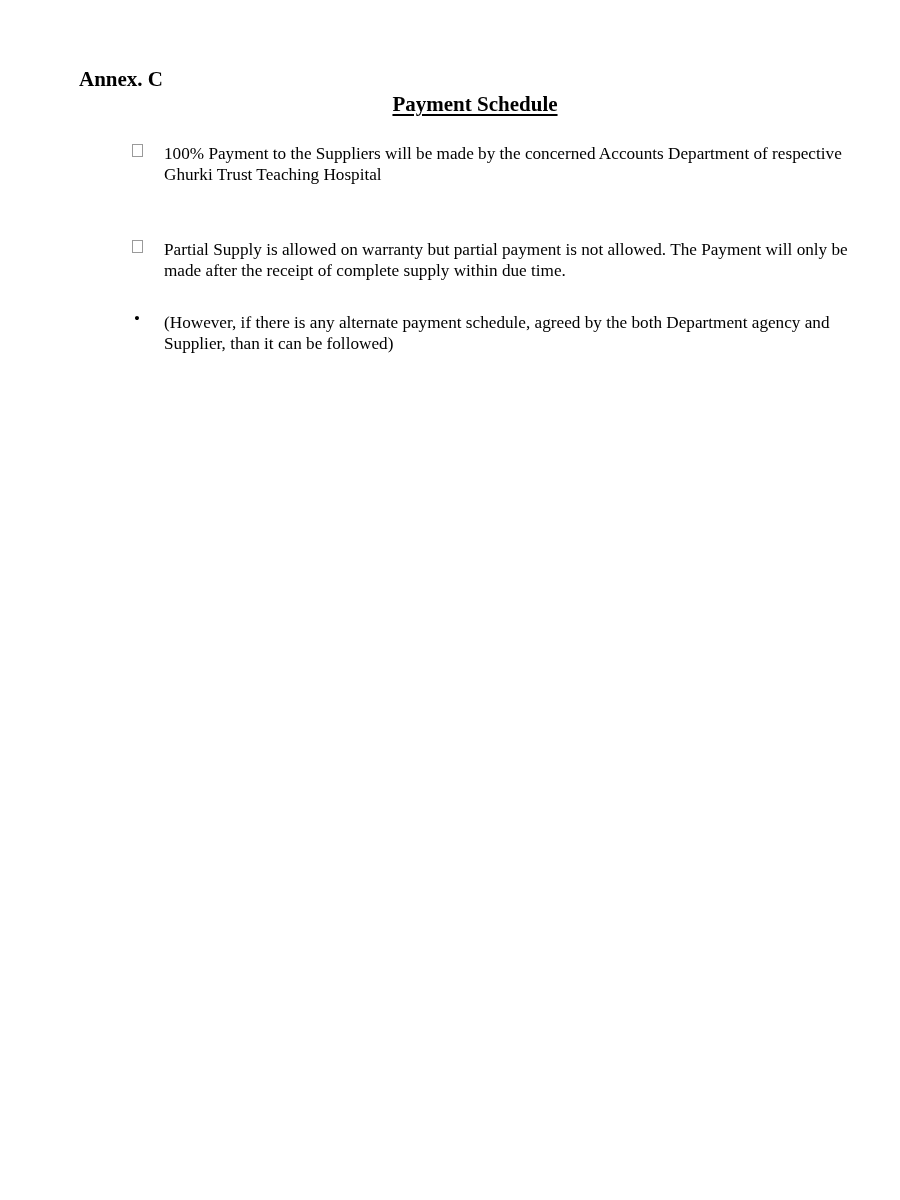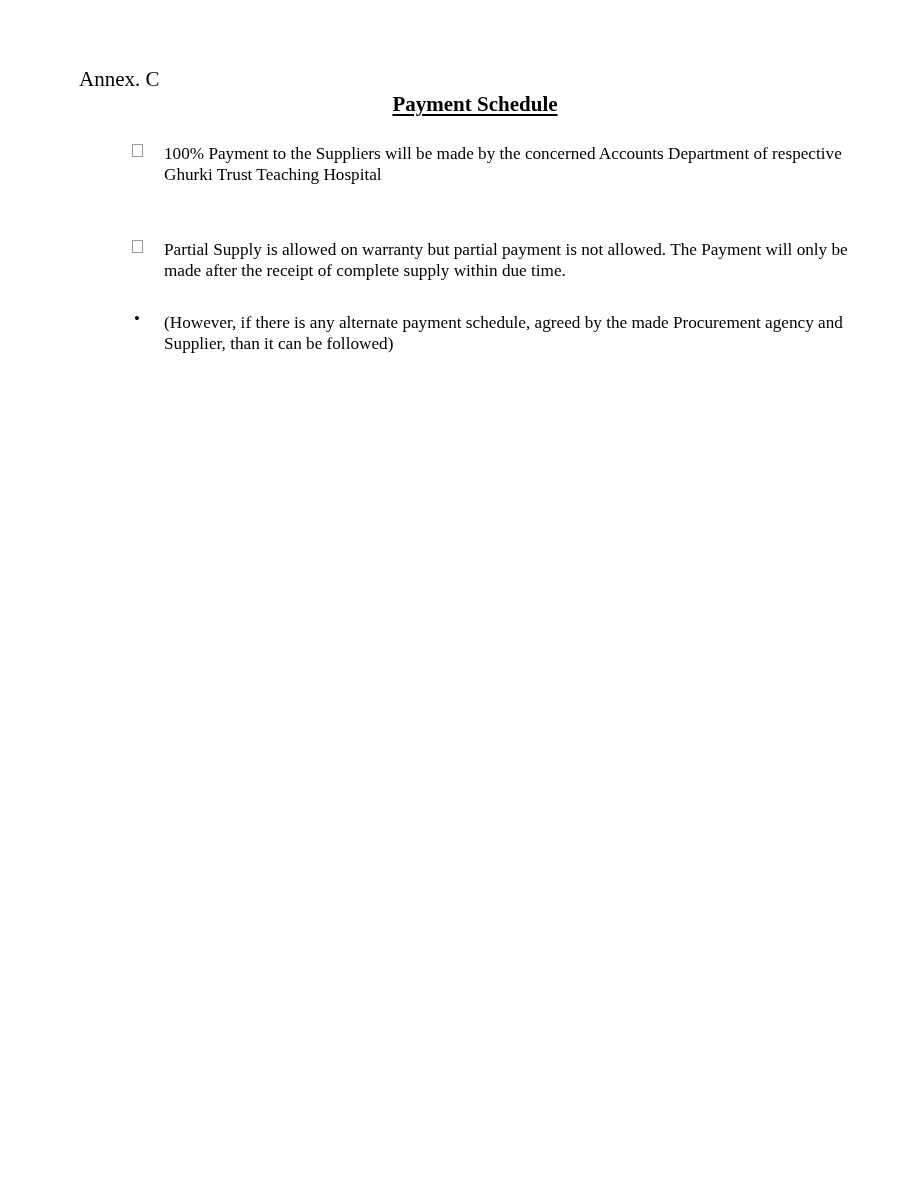--- a/index.html
+++ b/index.html
@@ -19,21 +19,21 @@
       position: absolute;
       left: 0; top: 0;
       width: 900px; height: 1200px;
       background: #ffffff;
     }
     .annex-label {
       position: absolute;
       left: 79px;
       top: 67px;
       font-size: 21px;
-      font-weight: normal;
+      font-weight: bold;
       line-height: 24px;
       margin: 0;
     }
     .page-title {
       position: absolute;
       left: 0;
       width: 950px;
       top: 92px;
       text-align: center;
       font-size: 21px;
@@ -100,16 +100,16 @@
     <li class="list-item item-1">
       <span class="bullet box"></span>
       <p class="item-text">100% Payment to the Suppliers will be made by the concerned Accounts Department of respective Ghurki Trust Teaching Hospital</p>
     </li>
     <li class="list-item item-2">
       <span class="bullet box"></span>
       <p class="item-text">Partial Supply is allowed on warranty but partial payment is not allowed. The Payment will only be made after the receipt of complete supply within due time.</p>
     </li>
     <li class="list-item item-3">
       <span class="bullet dot">•</span>
-      <p class="item-text">(However, if there is any alternate payment schedule, agreed by the made Procurement agency and Supplier, than it can be followed)</p>
+      <p class="item-text">(However, if there is any alternate payment schedule, agreed by the both Department agency and Supplier, than it can be followed)</p>
     </li>
   </ul>
 </div>
 
 </body></html>

